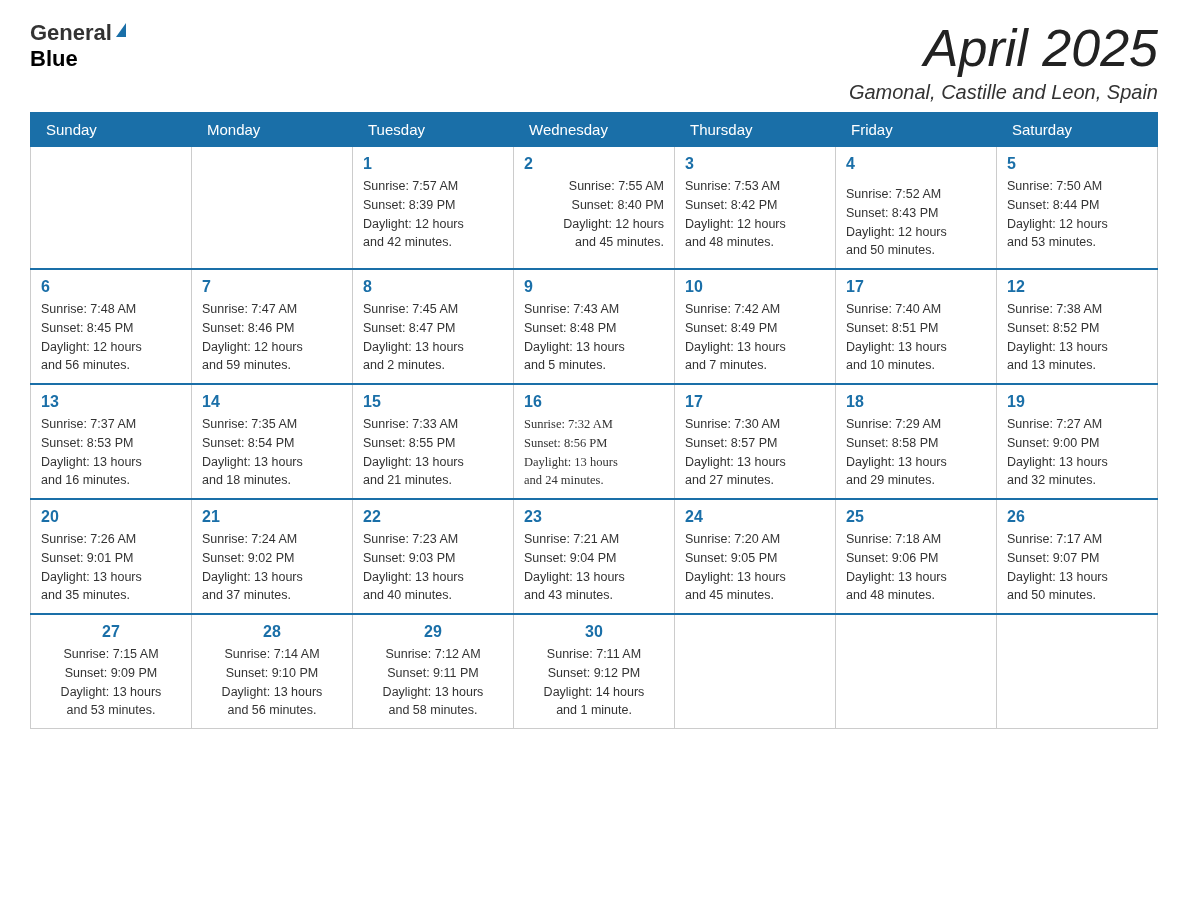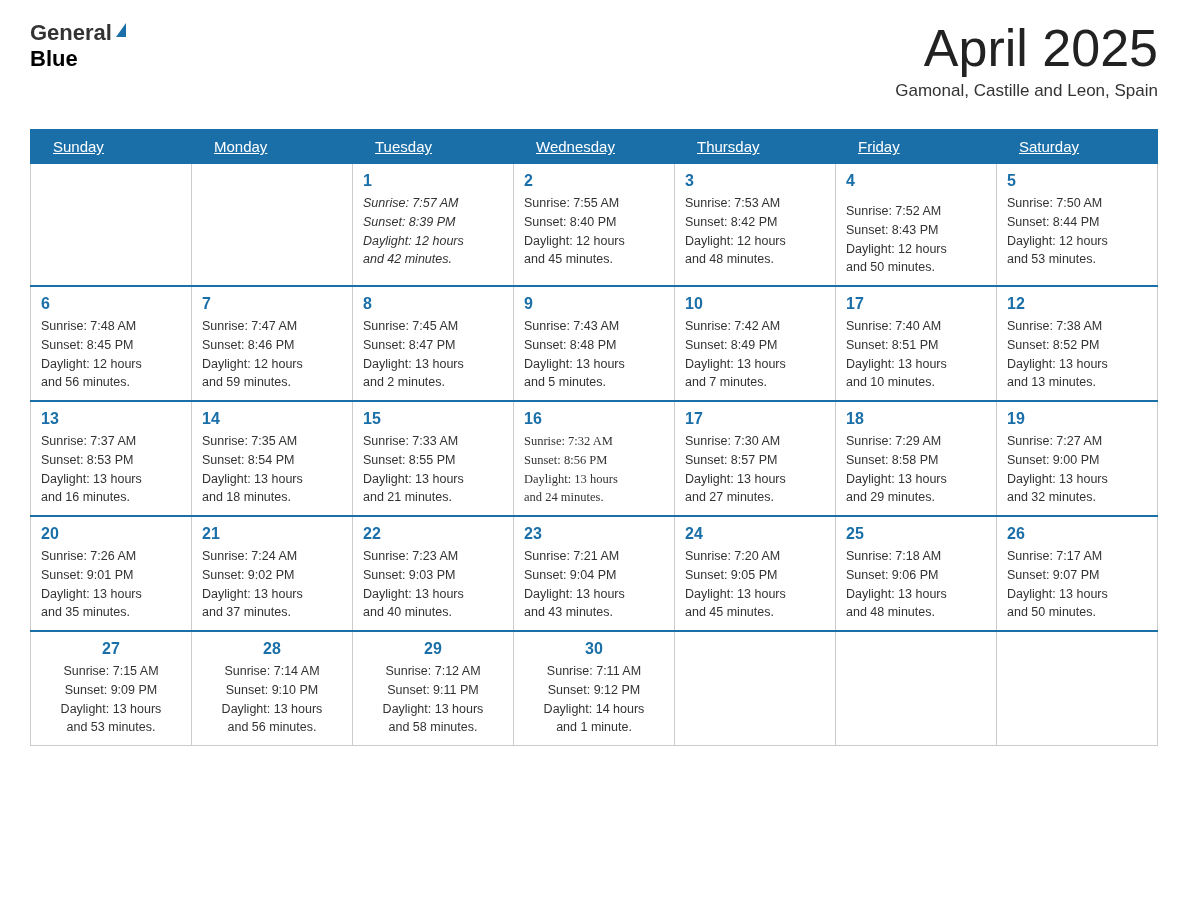--- a/index.html
+++ b/index.html
@@ -6,21 +6,21 @@
     body {
       font-family: Arial, sans-serif;
       background: #fff;
       color: #333;
       padding: 20px 30px;
     }
     .header {
       display: flex;
       justify-content: space-between;
       align-items: flex-start;
-      margin-bottom: 28px;
+      margin-bottom: 8px;
     }
     .logo {
       display: flex;
       flex-direction: column;
       font-size: 22px;
       font-weight: bold;
       line-height: 1.2;
     }
     .logo-general { color: #333; }
     .logo-blue { color: #000000; }
@@ -30,46 +30,46 @@
       height: 0;
       border-left: 10px solid transparent;
       border-bottom: 14px solid #1a6fa8;
       margin-left: 4px;
       vertical-align: middle;
       position: relative;
       top: -4px;
     }
     .title-section {
       text-align: right;
+      font-style: italic;
     }
     .month-title {
       font-size: 52px;
       font-weight: normal;
       color: #222;
       line-height: 1.1;
     }
     .location-title {
-      font-size: 17px;
+      font-size: 20px;
       color: #333;
       margin-top: 4px;
     }
     .calendar {
       width: 100%;
       border-collapse: collapse;
       border: 1px solid #aaa;
     }
     .calendar th {
       background-color: #1a6fa8;
       color: #fff;
-      padding: 8px 22px;
+      padding: 8px 15px;
       text-align: left;
       font-size: 15px;
       font-weight: normal;
       border: 1px solid #1a6fa8;
-      text-decoration: underline;
     }
     .calendar td {
       vertical-align: top;
       padding: 8px 10px;
       border: 1px solid #ccc;
       width: 14.28%;
       min-height: 100px;
     }
     .day-number {
       font-size: 16px;
@@ -121,28 +121,28 @@
         <th>Friday</th>
         <th>Saturday</th>
       </tr>
   </thead>
   <tbody id="calendar-body">
   <tr>
         <td class="empty-cell"></td>
         <td class="empty-cell"></td>
         <td>
           <span class="day-number">1</span>
-          <div class="day-info" style="white-space: pre-line; font-style: italic;">Sunrise: 7:57 AM
+          <div class="day-info" style="white-space: pre-line;">Sunrise: 7:57 AM
 Sunset: 8:39 PM
 Daylight: 12 hours
 and 42 minutes.</div>
         </td>
         <td>
           <span class="day-number">2</span>
-          <div class="day-info" style="white-space: pre-line;">Sunrise: 7:55 AM
+          <div class="day-info" style="white-space: pre-line; text-align: right;">Sunrise: 7:55 AM
 Sunset: 8:40 PM
 Daylight: 12 hours
 and 45 minutes.</div>
         </td>
         <td>
           <span class="day-number">3</span>
           <div class="day-info" style="white-space: pre-line;">Sunrise: 7:53 AM
 Sunset: 8:42 PM
 Daylight: 12 hours
 and 48 minutes.</div>

